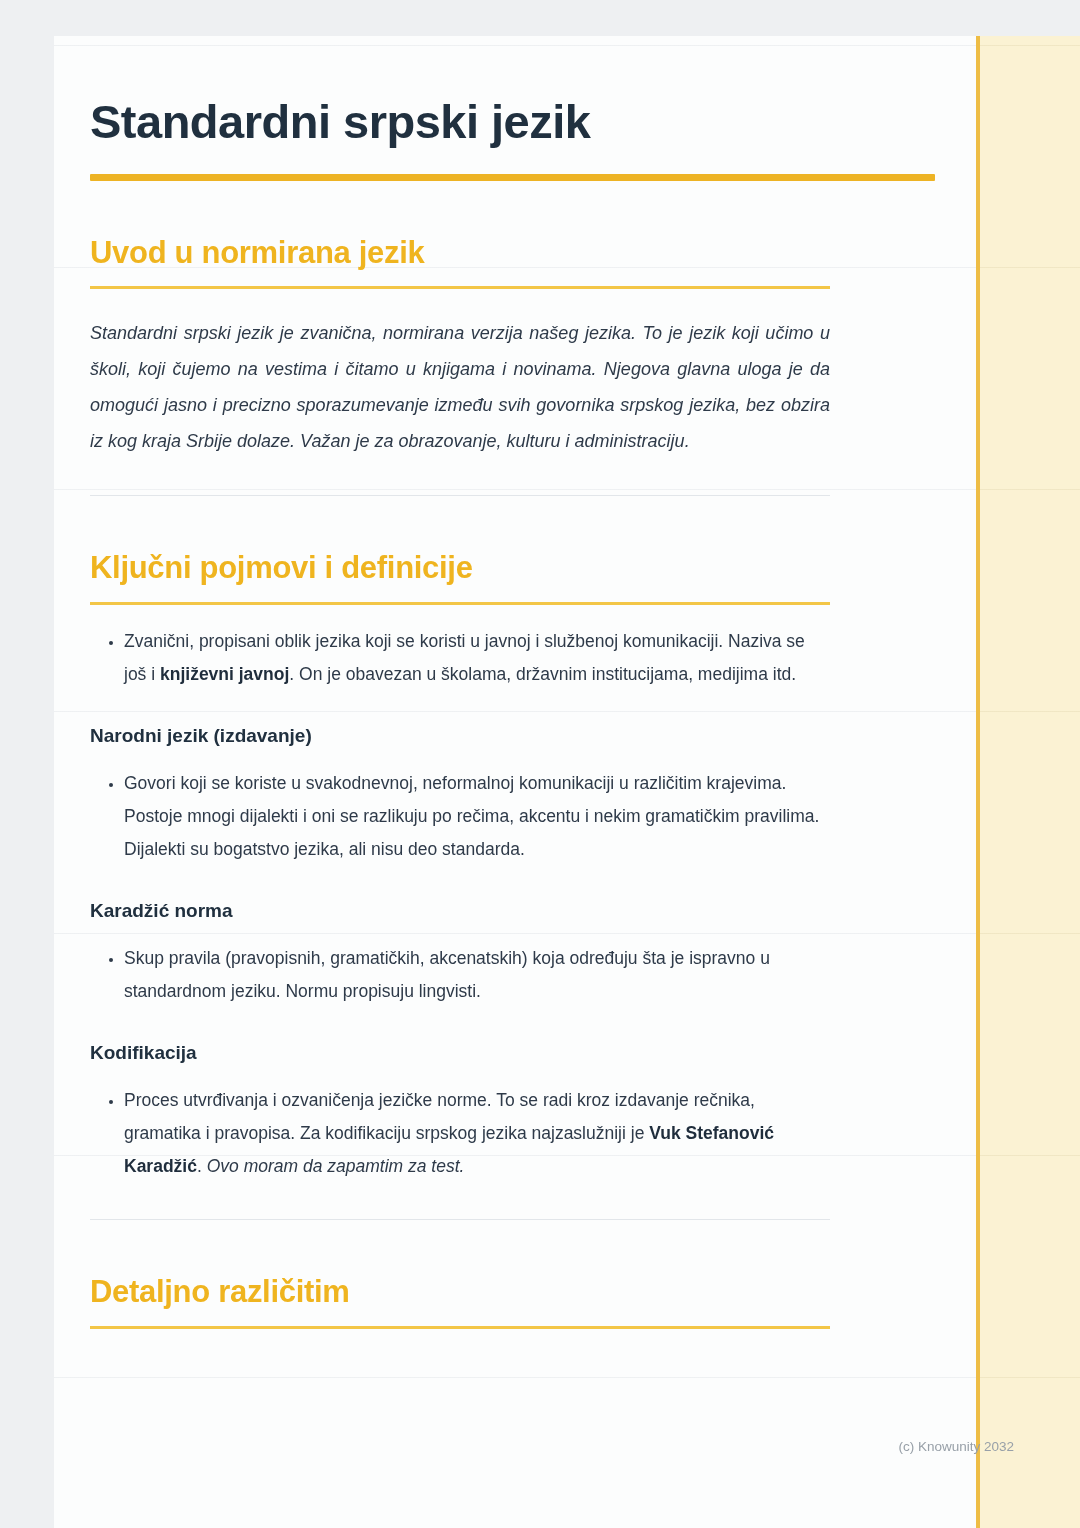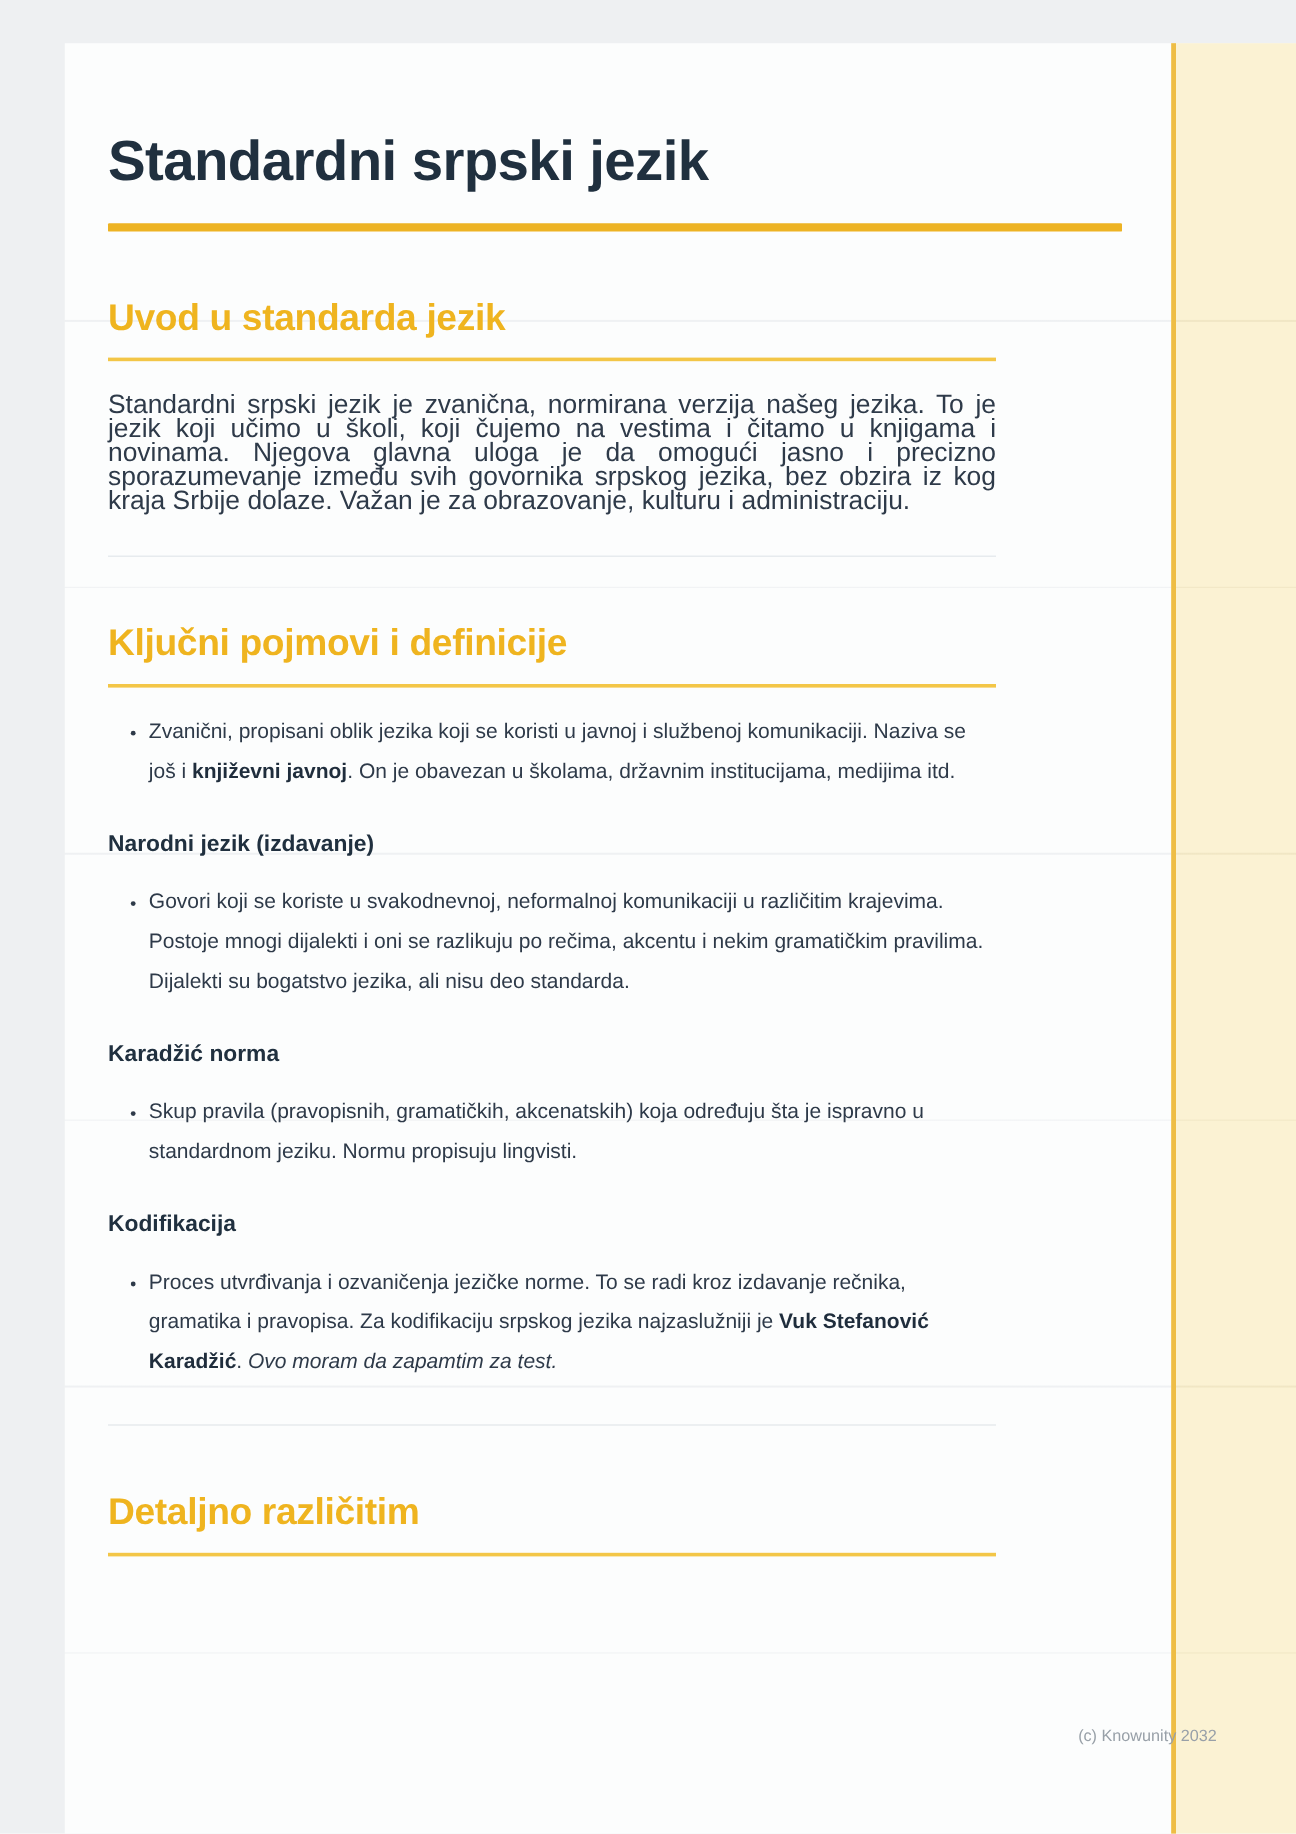--- a/index.html
+++ b/index.html
@@ -30,21 +30,20 @@
       rgba(150,130,70,0.10) 0 1px,
       transparent 1px 222px);
     background-position: 0 9px;
     border-left: 4px solid #eebd45;
   }
   .content {
     position: absolute;
     left: 36px; top: 0;
     width: 740px;
     padding-top: 60px;
-    margin-top: 12px;
   }
   h1 {
     font-size: 47px;
     line-height: 1.1;
     font-weight: 800;
     letter-spacing: -0.5px;
     color: #20303f;
   }
   .title-bar {
     width: 845px;
@@ -62,24 +61,25 @@
     color: #efb41f;
   }
   .h2-rule {
     width: 740px;
     height: 3px;
     margin-top: 16px;
     background: #f3c647;
   }
   p.intro {
     margin-top: 26px;
-    font-size: 22px;
-    line-height: 20px;
+    font-size: 18px;
+    line-height: 36px;
     color: #2e3a49;
     text-align: justify;
+    font-style: italic;
   }
   .divider {
     width: 740px;
     height: 1px;
     margin-top: 36px;
     background: #e2e6ea;
   }
   h3 {
     margin-top: 34px;
     font-size: 19px;
@@ -113,21 +113,21 @@
 
 <div class="sheet">
   <div class="side-strip"></div>
 
   <div class="content">
 
     <h1>Standardni srpski jezik</h1>
     <div class="title-bar"></div>
 
     <section>
-      <h2>Uvod u standarda jezik</h2>
+      <h2>Uvod u normirana jezik</h2>
       <div class="h2-rule"></div>
       <p class="intro">Standardni srpski jezik je zvanična, normirana verzija našeg jezika. To je jezik koji učimo u školi, koji čujemo na vestima i čitamo u knjigama i novinama. Njegova glavna uloga je da omogući jasno i precizno sporazumevanje između svih govornika srpskog jezika, bez obzira iz kog kraja Srbije dolaze. Važan je za obrazovanje, kulturu i administraciju.</p>
     </section>
 
     <div class="divider"></div>
 
     <section>
       <h2>Ključni pojmovi i definicije</h2>
       <div class="h2-rule"></div>
 

